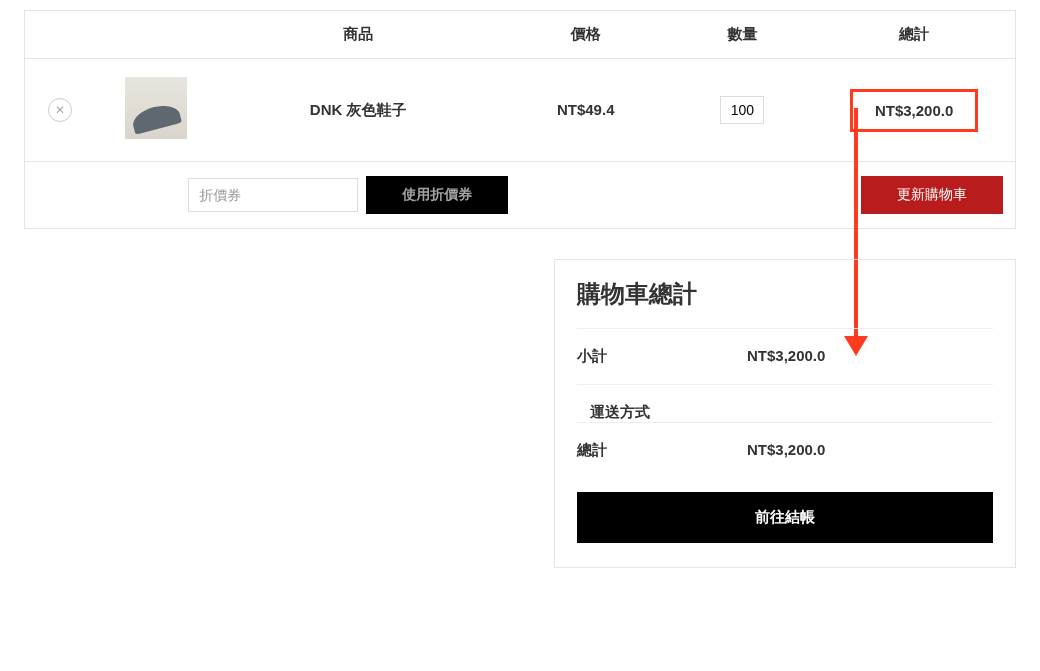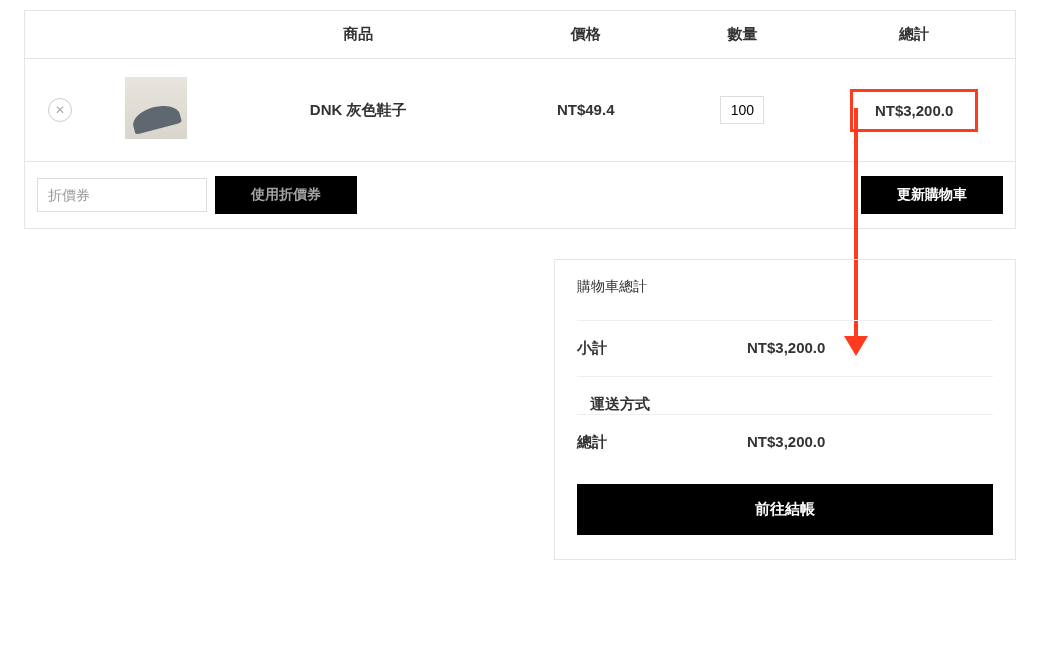--- a/index.html
+++ b/index.html
@@ -21,29 +21,29 @@
     .remove-btn { width: 24px; height: 24px; border: 1px solid #ccc; border-radius: 50%; background: #fff; color: #aaa; font-size: 12px; cursor: pointer; display: inline-flex; align-items: center; justify-content: center; }
     .thumb { width: 62px; height: 62px; background: linear-gradient(180deg, #e8e5de 0%, #d9d5cc 100%); display: inline-flex; align-items: flex-end; justify-content: center; position: relative; overflow: hidden; }
     .thumb::before { content: ""; position: absolute; width: 48px; height: 22px; background: #5f6771; border-radius: 50% 50% 10% 10% / 60% 60% 10% 10%; bottom: 10px; transform: rotate(-15deg); }
     
     .prod-name { font-weight: 700; font-size: 15px; }
     .price-cell { font-weight: 700; font-size: 15px; }
     .qty-input { width: 44px; padding: 5px 4px; border: 1px solid #ddd; text-align: center; font-size: 14px; }
     .total-cell { font-weight: 700; font-size: 15px; display: inline-block; border: 3px solid #ff3b1f; padding: 10px 22px; position: relative; }
     
     .coupon-row td { padding: 14px 12px; }
-    .coupon-left { display: flex; gap: 8px; align-items: center; }
+    .coupon-left { display: flex; gap: 8px; align-items: center; justify-content: center; }
     .coupon-input { width: 170px; padding: 8px 10px; border: 1px solid #ddd; font-size: 14px; }
     .coupon-input::placeholder { color: #999; }
     .coupon-btn { background: #000; color: #a3a3a3; border: none; padding: 10px 36px; font-size: 14px; font-weight: 700; cursor: pointer; }
-    .update-btn { background: #000000; color: #fff; border: none; padding: 10px 36px; font-size: 14px; font-weight: 700; cursor: default; float: right; }
+    .update-btn { background: #b91c1c; color: #fff; border: none; padding: 10px 36px; font-size: 14px; font-weight: 400; cursor: default; float: right; }
     
     .summary-wrap { display: flex; justify-content: flex-end; margin-top: 30px; position: relative; }
     .summary { width: 462px; border: 1px solid #e5e5e5; padding: 18px 22px 24px; }
-    .summary-title { font-size: 14px; font-weight: 400; padding-bottom: 24px; border-bottom: 1px solid #eee; }
+    .summary-title { font-size: 24px; font-weight: 700; padding-bottom: 18px; border-bottom: 1px solid #eee; }
     .summary-row { display: flex; padding: 18px 0; border-bottom: 1px solid #eee; font-size: 15px; }
     .summary-row:last-of-type { border-bottom: none; }
     .summary-label { width: 170px; font-weight: 700; }
     .summary-value { flex: 1; }
     .summary-value.bold { font-weight: 700; }
     
     .shipping-block { display: flex; padding-top: 18px; font-size: 15px; margin-left: 13px; }
     .shipping-box { flex: 1; border: 3px solid #ff3b1f; padding: 8px; margin: -4px -4px 10px; }
     .radio-row { display: flex; align-items: center; gap: 6px; padding: 5px 0; }
     .radio { width: 15px; height: 15px; border: 2px solid #2a6ef0; border-radius: 50%; display: inline-flex; align-items: center; justify-content: center; cursor: pointer; flex-shrink: 0; }

